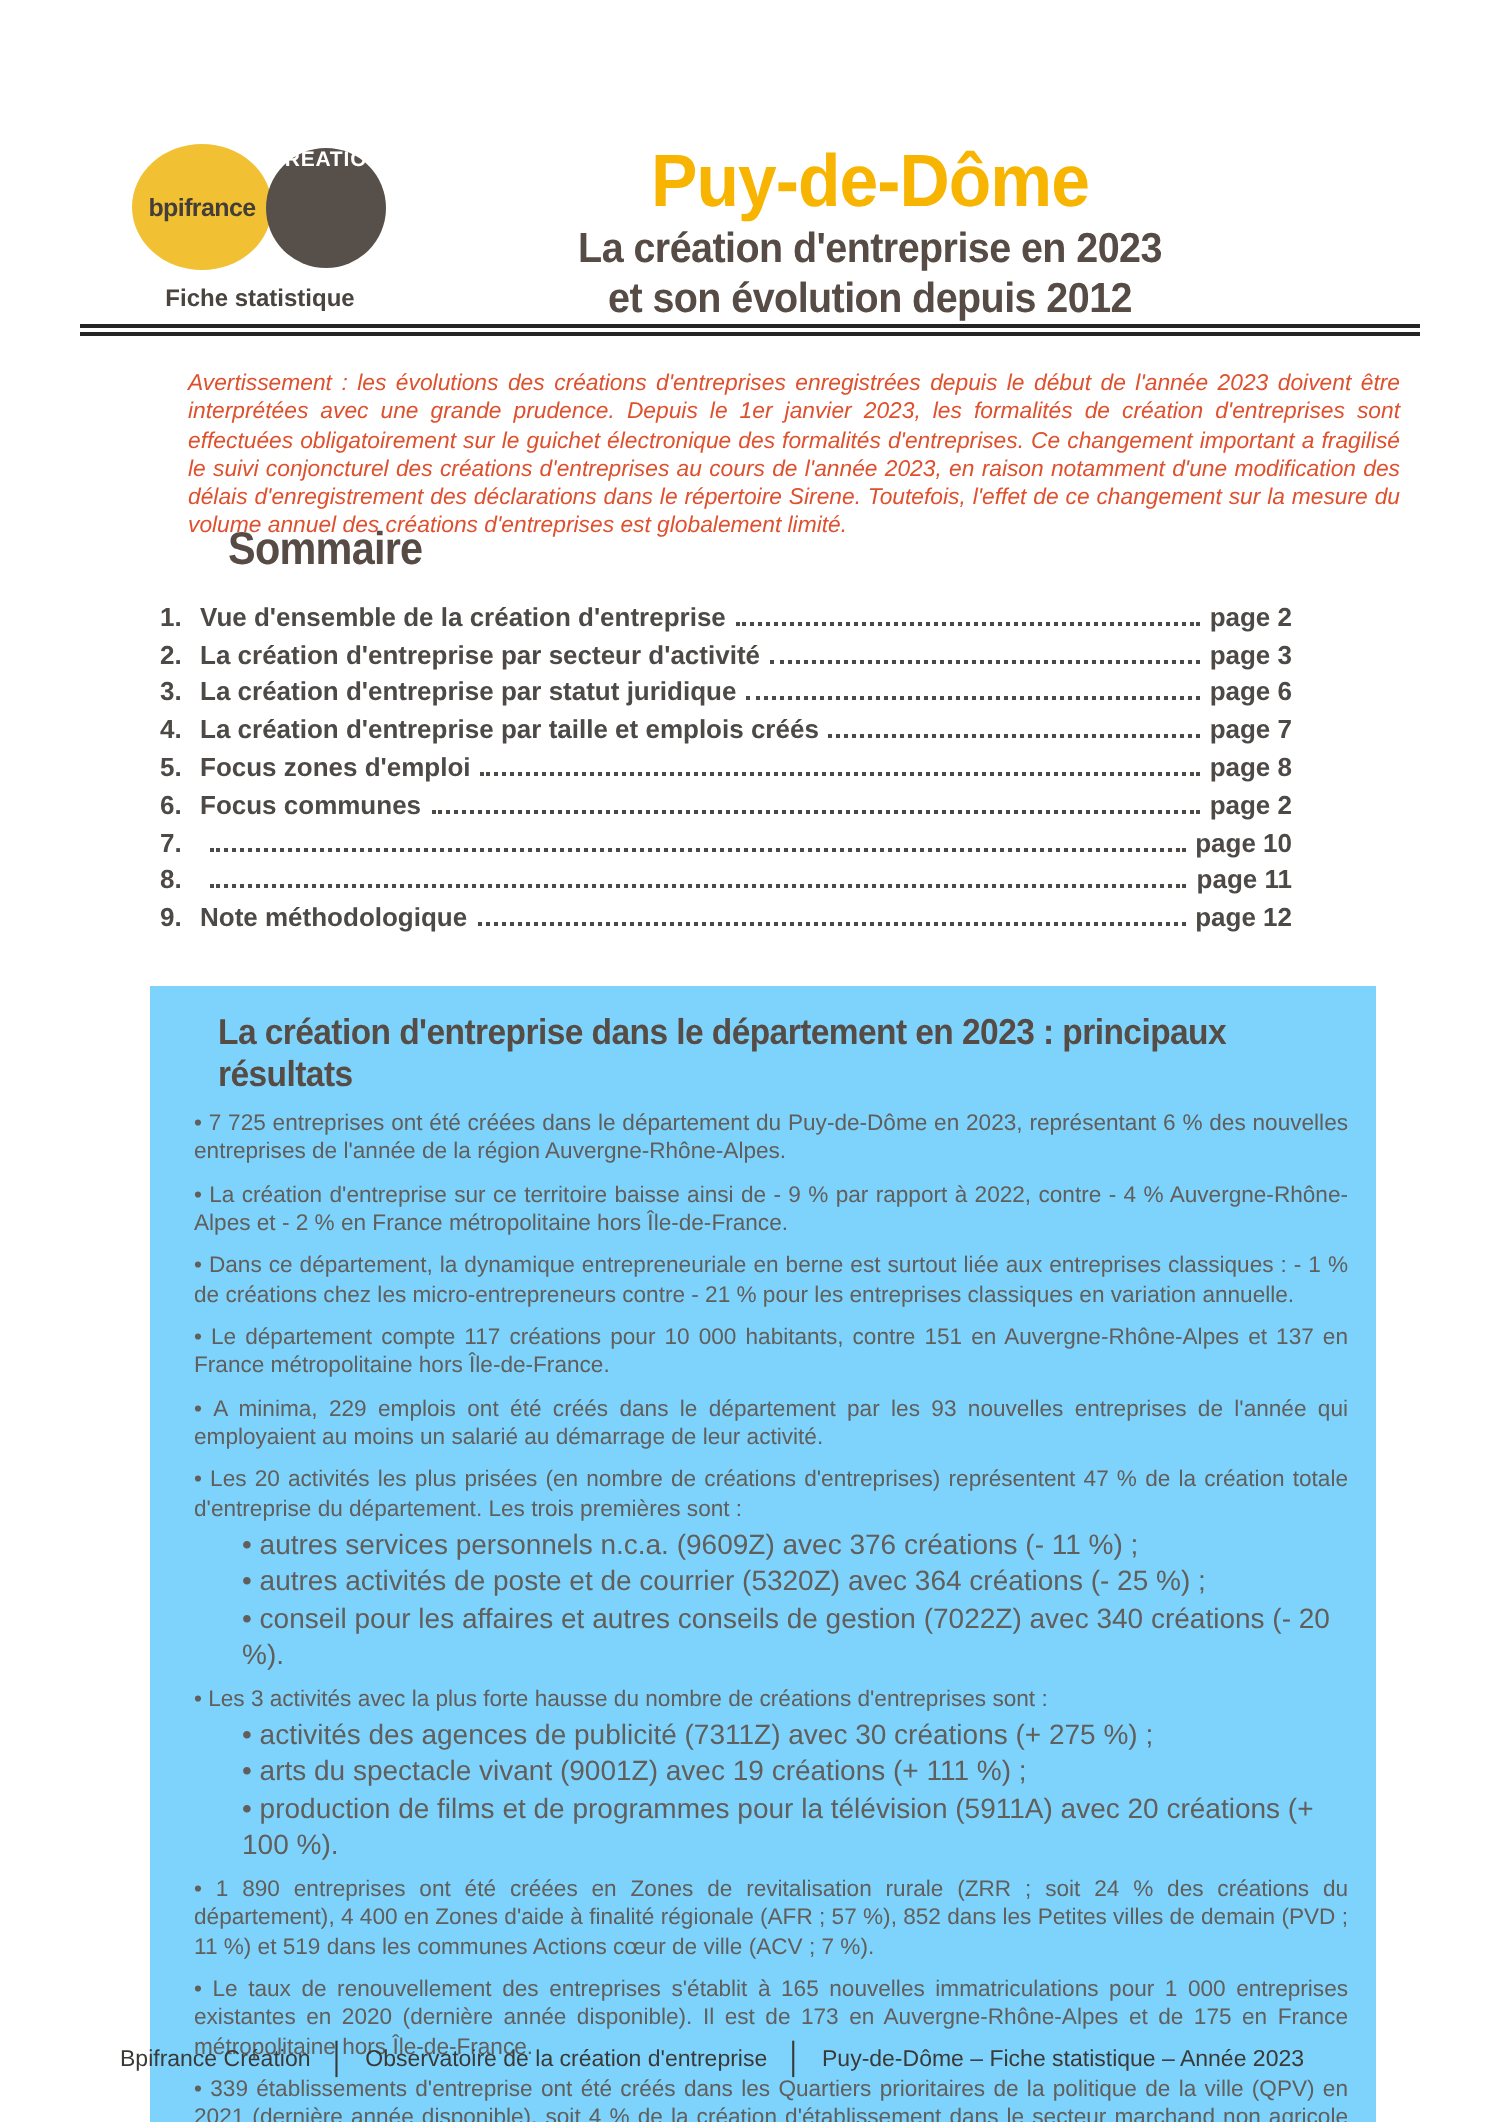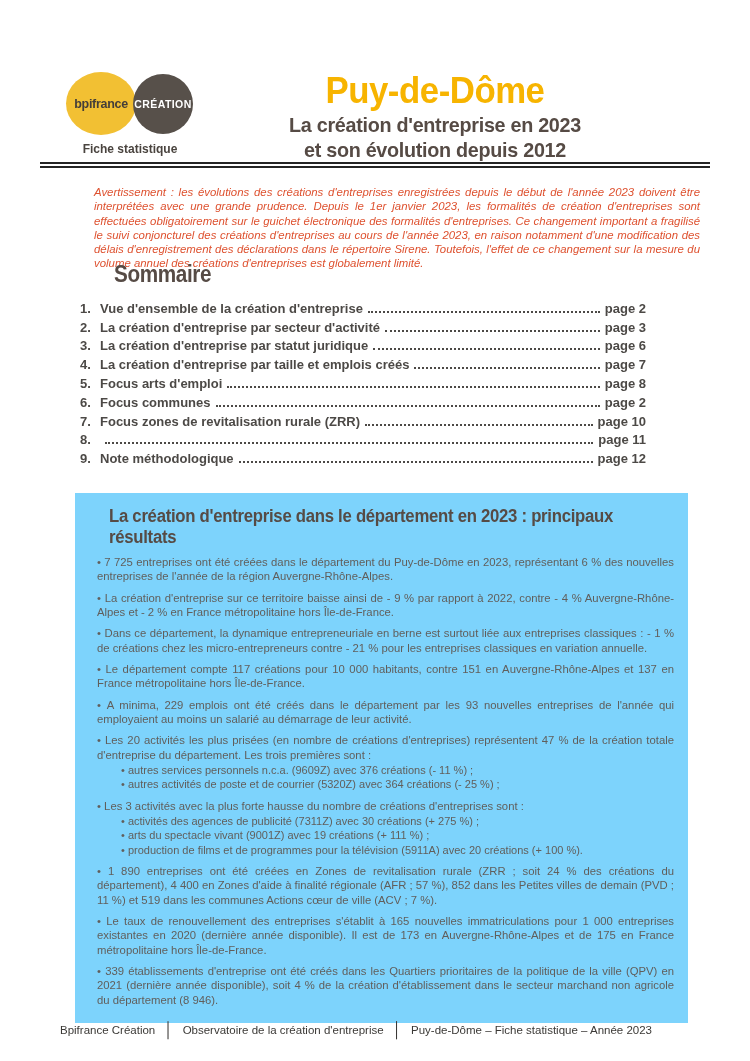--- a/index.html
+++ b/index.html
@@ -11,21 +11,21 @@
   .header{position:absolute;top:68px;left:66px;right:60px;display:flex;}
   .logo-block{width:160px;flex:none;}
   .logos{display:flex;align-items:center;}
   .logo-yellow{
     width:70px;height:63px;border-radius:50%;background:#F2C033;
     display:flex;align-items:center;justify-content:center;
     color:#443E39;font-weight:bold;font-size:12.5px;letter-spacing:-0.3px;
   }
   .logo-dark{
     width:60px;height:60px;border-radius:50%;background:#57504A;margin-left:-3px;
-    display:flex;align-items:center;justify-content:center;
+    display:flex;align-items:flex-start;justify-content:center;
     color:#ffffff;font-weight:bold;font-size:10.5px;letter-spacing:0.4px;
   }
   .tagline{margin-top:7px;width:128px;text-align:center;font-weight:bold;font-size:12px;color:#4A443F;}
   .title-block{flex:1;text-align:center;padding-right:46px;}
   .main-title{
     font-size:37px;font-weight:bold;color:#F7B400;line-height:1.0;
     transform:scaleX(0.94);transform-origin:center;letter-spacing:-0.5px;
   }
   .sub-title{
     font-size:21px;font-weight:bold;color:#564B45;line-height:1.18;margin-top:4px;
@@ -62,21 +62,21 @@
     background:#7dd3fc;padding:11px 14px 16px 22px;
   }
   .box-title{
     font-size:18px;font-weight:bold;color:#564B45;margin:2px 0 6px 12px;
     transform:scaleX(0.93);transform-origin:left center;letter-spacing:-0.3px;
   }
   .bullet{
     color:#615E5B;font-size:11.3px;line-height:1.27;text-align:justify;margin-top:7px;
   }
   .bullet::before{content:"\2022\00a0";}
-  .subs{margin:1px 0 0 24px;padding:0;list-style:none;color:#615E5B;font-size:11px;line-height:1.3;text-align:left;}
+  .subs{margin:1px 0 0 24px;padding:0;list-style:none;color:#615E5B;font-size:14px;line-height:1.3;text-align:left;}
   .subs li::before{content:"\2022\00a0";}
   
   .footer{
     position:absolute;left:60px;bottom:27px;display:flex;align-items:center;gap:9px;
     font-size:11.5px;color:#3B3936;white-space:nowrap;
   }
   .footer .sep{font-size:15px;font-weight:normal;color:#3B3936;}
 </style>
 </head>
 <body>
@@ -129,33 +129,32 @@
       <span class="toc-page">page 6</span>
     </div>
     <div class="toc-row">
       <span class="toc-num">4.</span>
       <span class="toc-label">La création d'entreprise par taille et emplois créés</span>
       <span class="toc-dots"></span>
       <span class="toc-page">page 7</span>
     </div>
     <div class="toc-row">
       <span class="toc-num">5.</span>
-      <span class="toc-label">Focus arts d'emploi</span>
+      <span class="toc-label">Focus zones d'emploi</span>
       <span class="toc-dots"></span>
       <span class="toc-page">page 8</span>
     </div>
     <div class="toc-row">
       <span class="toc-num">6.</span>
       <span class="toc-label">Focus communes</span>
       <span class="toc-dots"></span>
       <span class="toc-page">page 2</span>
     </div>
     <div class="toc-row">
       <span class="toc-num">7.</span>
-      <span class="toc-label">Focus zones de revitalisation rurale (ZRR)</span>
       <span class="toc-dots"></span>
       <span class="toc-page">page 10</span>
     </div>
     <div class="toc-row">
       <span class="toc-num">8.</span>
       <span class="toc-dots"></span>
       <span class="toc-page">page 11</span>
     </div>
     <div class="toc-row">
       <span class="toc-num">9.</span>
@@ -171,20 +170,21 @@
     <div class="bullet">7 725 entreprises ont été créées dans le département du Puy-de-Dôme en 2023, représentant 6 % des nouvelles entreprises de l'année de la région Auvergne-Rhône-Alpes.</div>
     <div class="bullet">La création d'entreprise sur ce territoire baisse ainsi de - 9 % par rapport à 2022, contre - 4 % Auvergne-Rhône-Alpes et - 2 % en France métropolitaine hors Île-de-France.</div>
     <div class="bullet">Dans ce département, la dynamique entrepreneuriale en berne est surtout liée aux entreprises classiques : - 1 % de créations chez les micro-entrepreneurs contre - 21 % pour les entreprises classiques en variation annuelle.</div>
     <div class="bullet">Le département compte 117 créations pour 10 000 habitants, contre 151 en Auvergne-Rhône-Alpes et 137 en France métropolitaine hors Île-de-France.</div>
     <div class="bullet">A minima, 229 emplois ont été créés dans le département par les 93 nouvelles entreprises de l'année qui employaient au moins un salarié au démarrage de leur activité.</div>
 
     <div class="bullet">Les 20 activités les plus prisées (en nombre de créations d'entreprises) représentent 47 % de la création totale d'entreprise du département. Les trois premières sont :</div>
     <ul class="subs">
       <li>autres services personnels n.c.a. (9609Z) avec 376 créations (- 11 %) ;</li>
       <li>autres activités de poste et de courrier (5320Z) avec 364 créations (- 25 %) ;</li>
+      <li>conseil pour les affaires et autres conseils de gestion (7022Z) avec 340 créations (- 20 %).</li>
     </ul>
 
     <div class="bullet">Les 3 activités avec la plus forte hausse du nombre de créations d'entreprises sont :</div>
     <ul class="subs">
       <li>activités des agences de publicité (7311Z) avec 30 créations (+ 275 %) ;</li>
       <li>arts du spectacle vivant (9001Z) avec 19 créations (+ 111 %) ;</li>
       <li>production de films et de programmes pour la télévision (5911A) avec 20 créations (+ 100 %).</li>
     </ul>
 
     <div class="bullet">1 890 entreprises ont été créées en Zones de revitalisation rurale (ZRR ; soit 24 % des créations du département), 4 400 en Zones d'aide à finalité régionale (AFR ; 57 %), 852 dans les Petites villes de demain (PVD ; 11 %) et 519 dans les communes Actions cœur de ville (ACV ; 7 %).</div>

